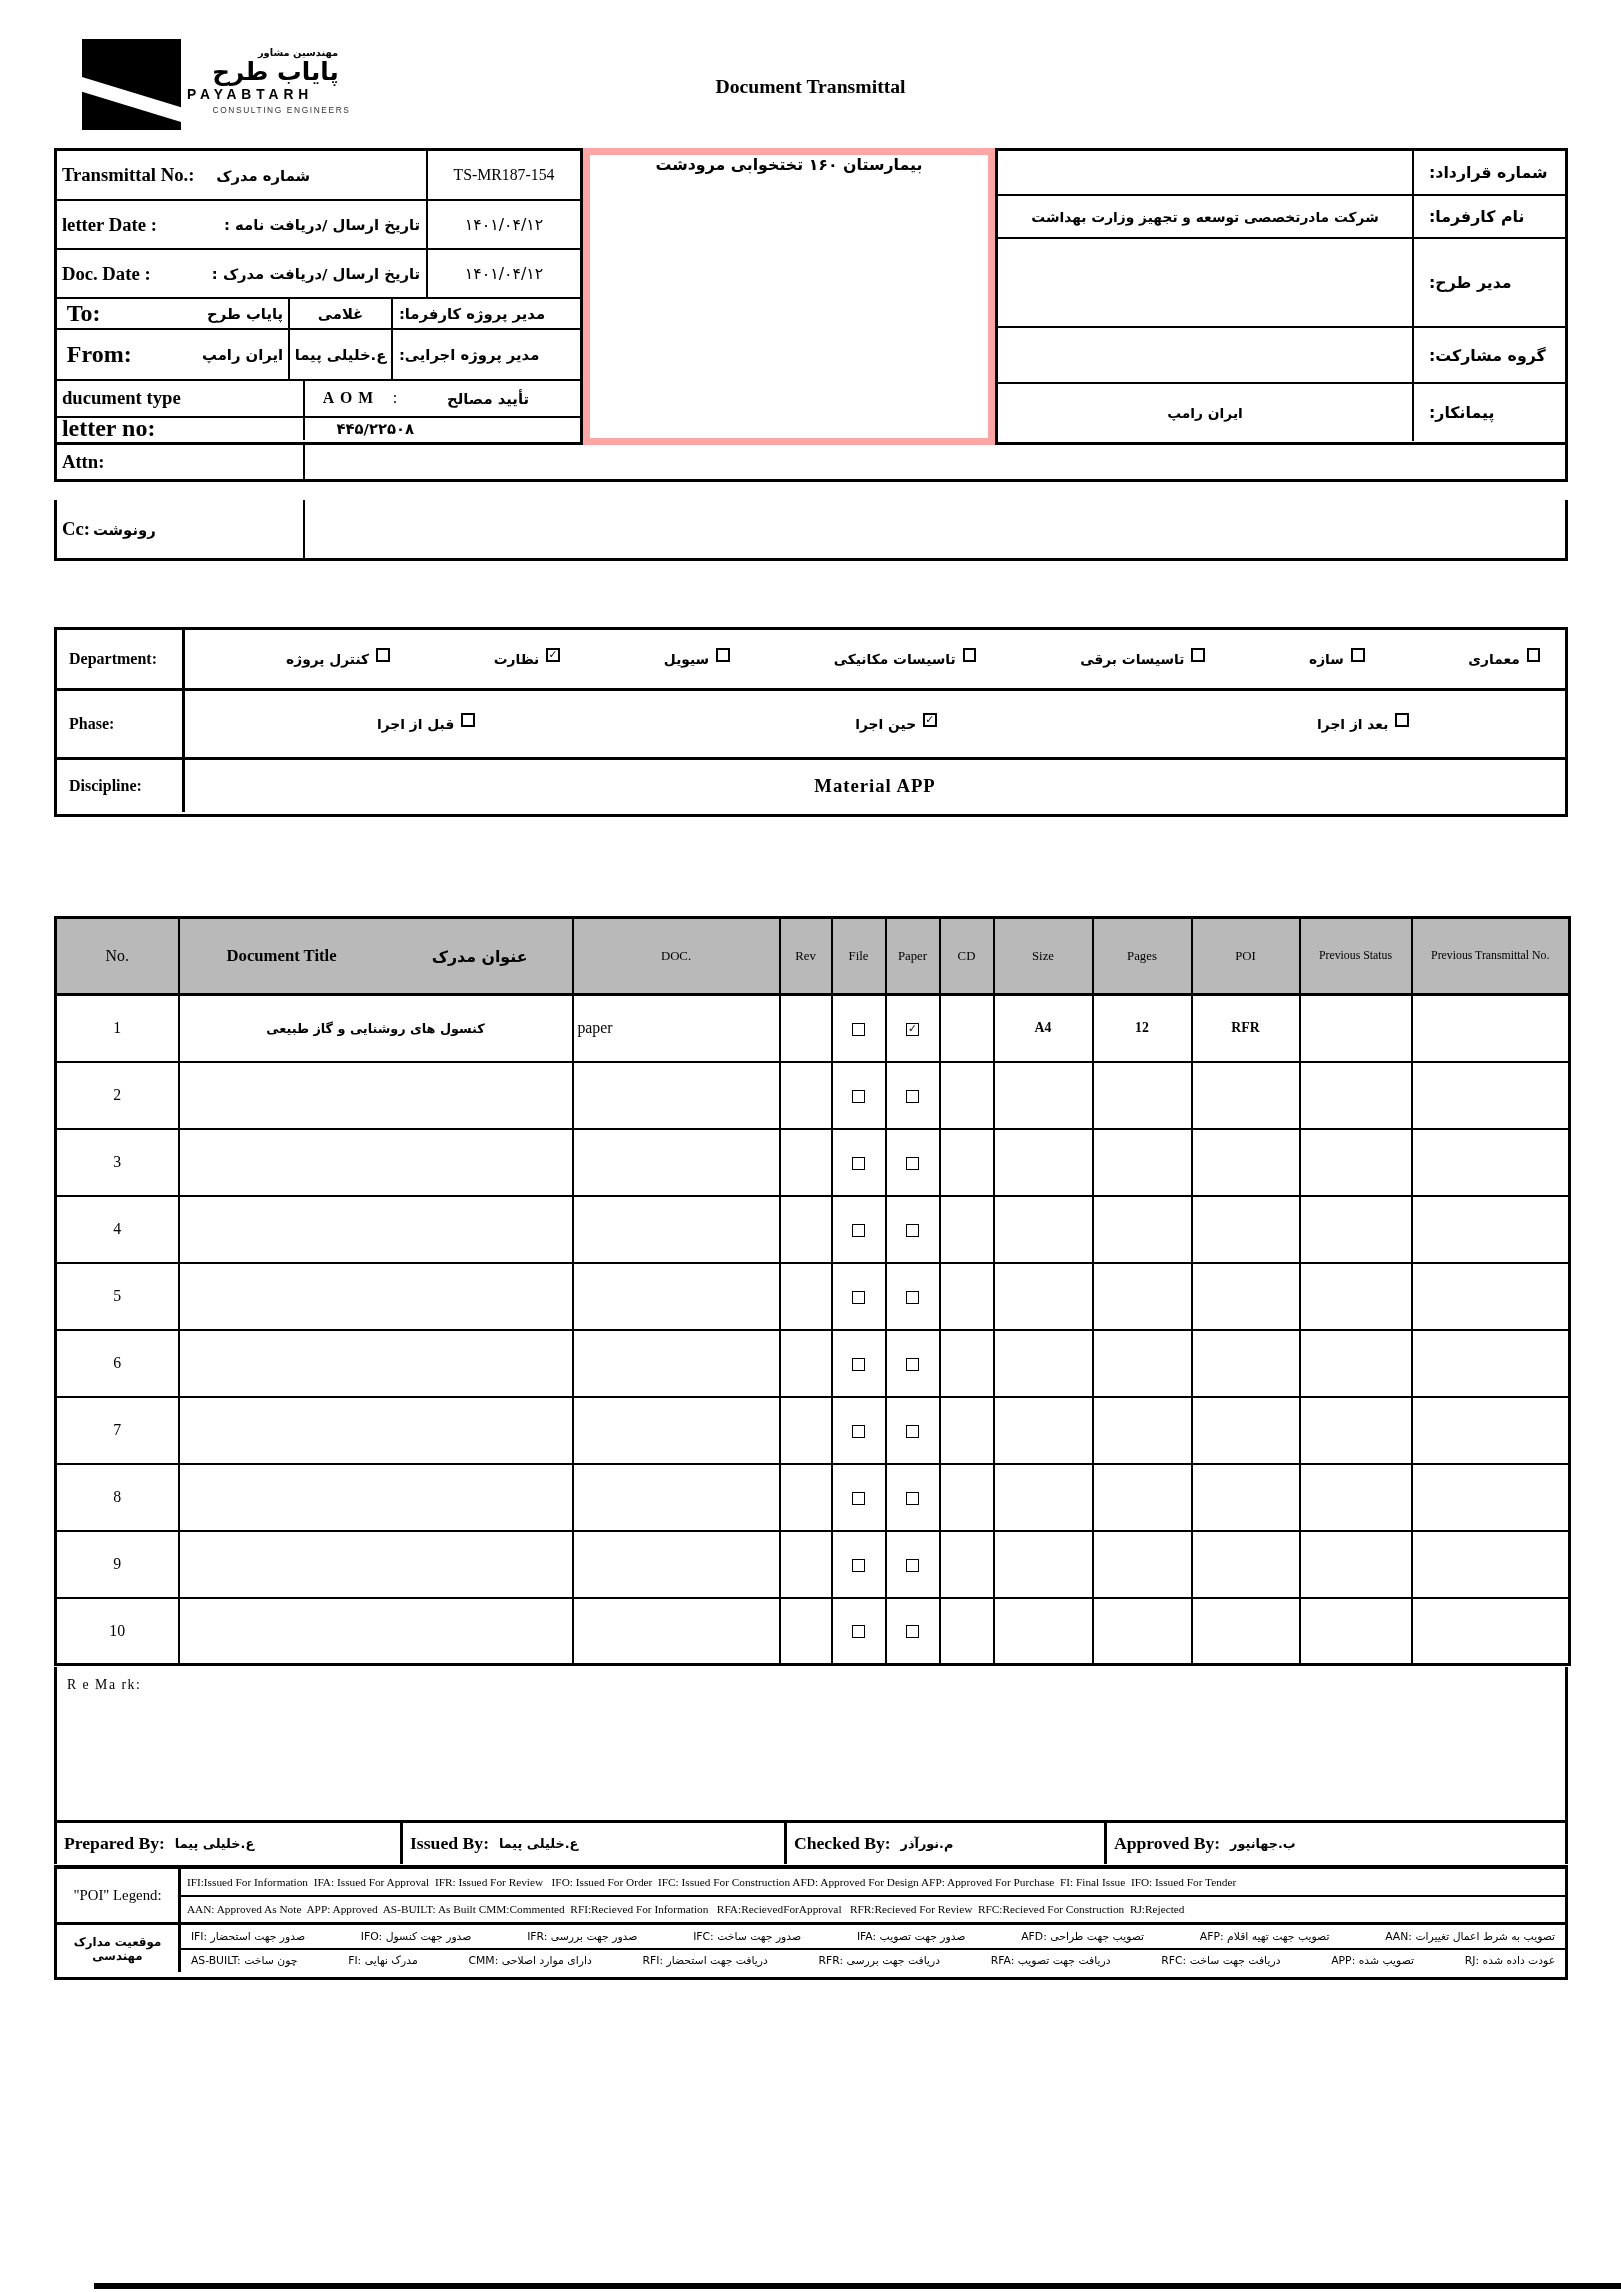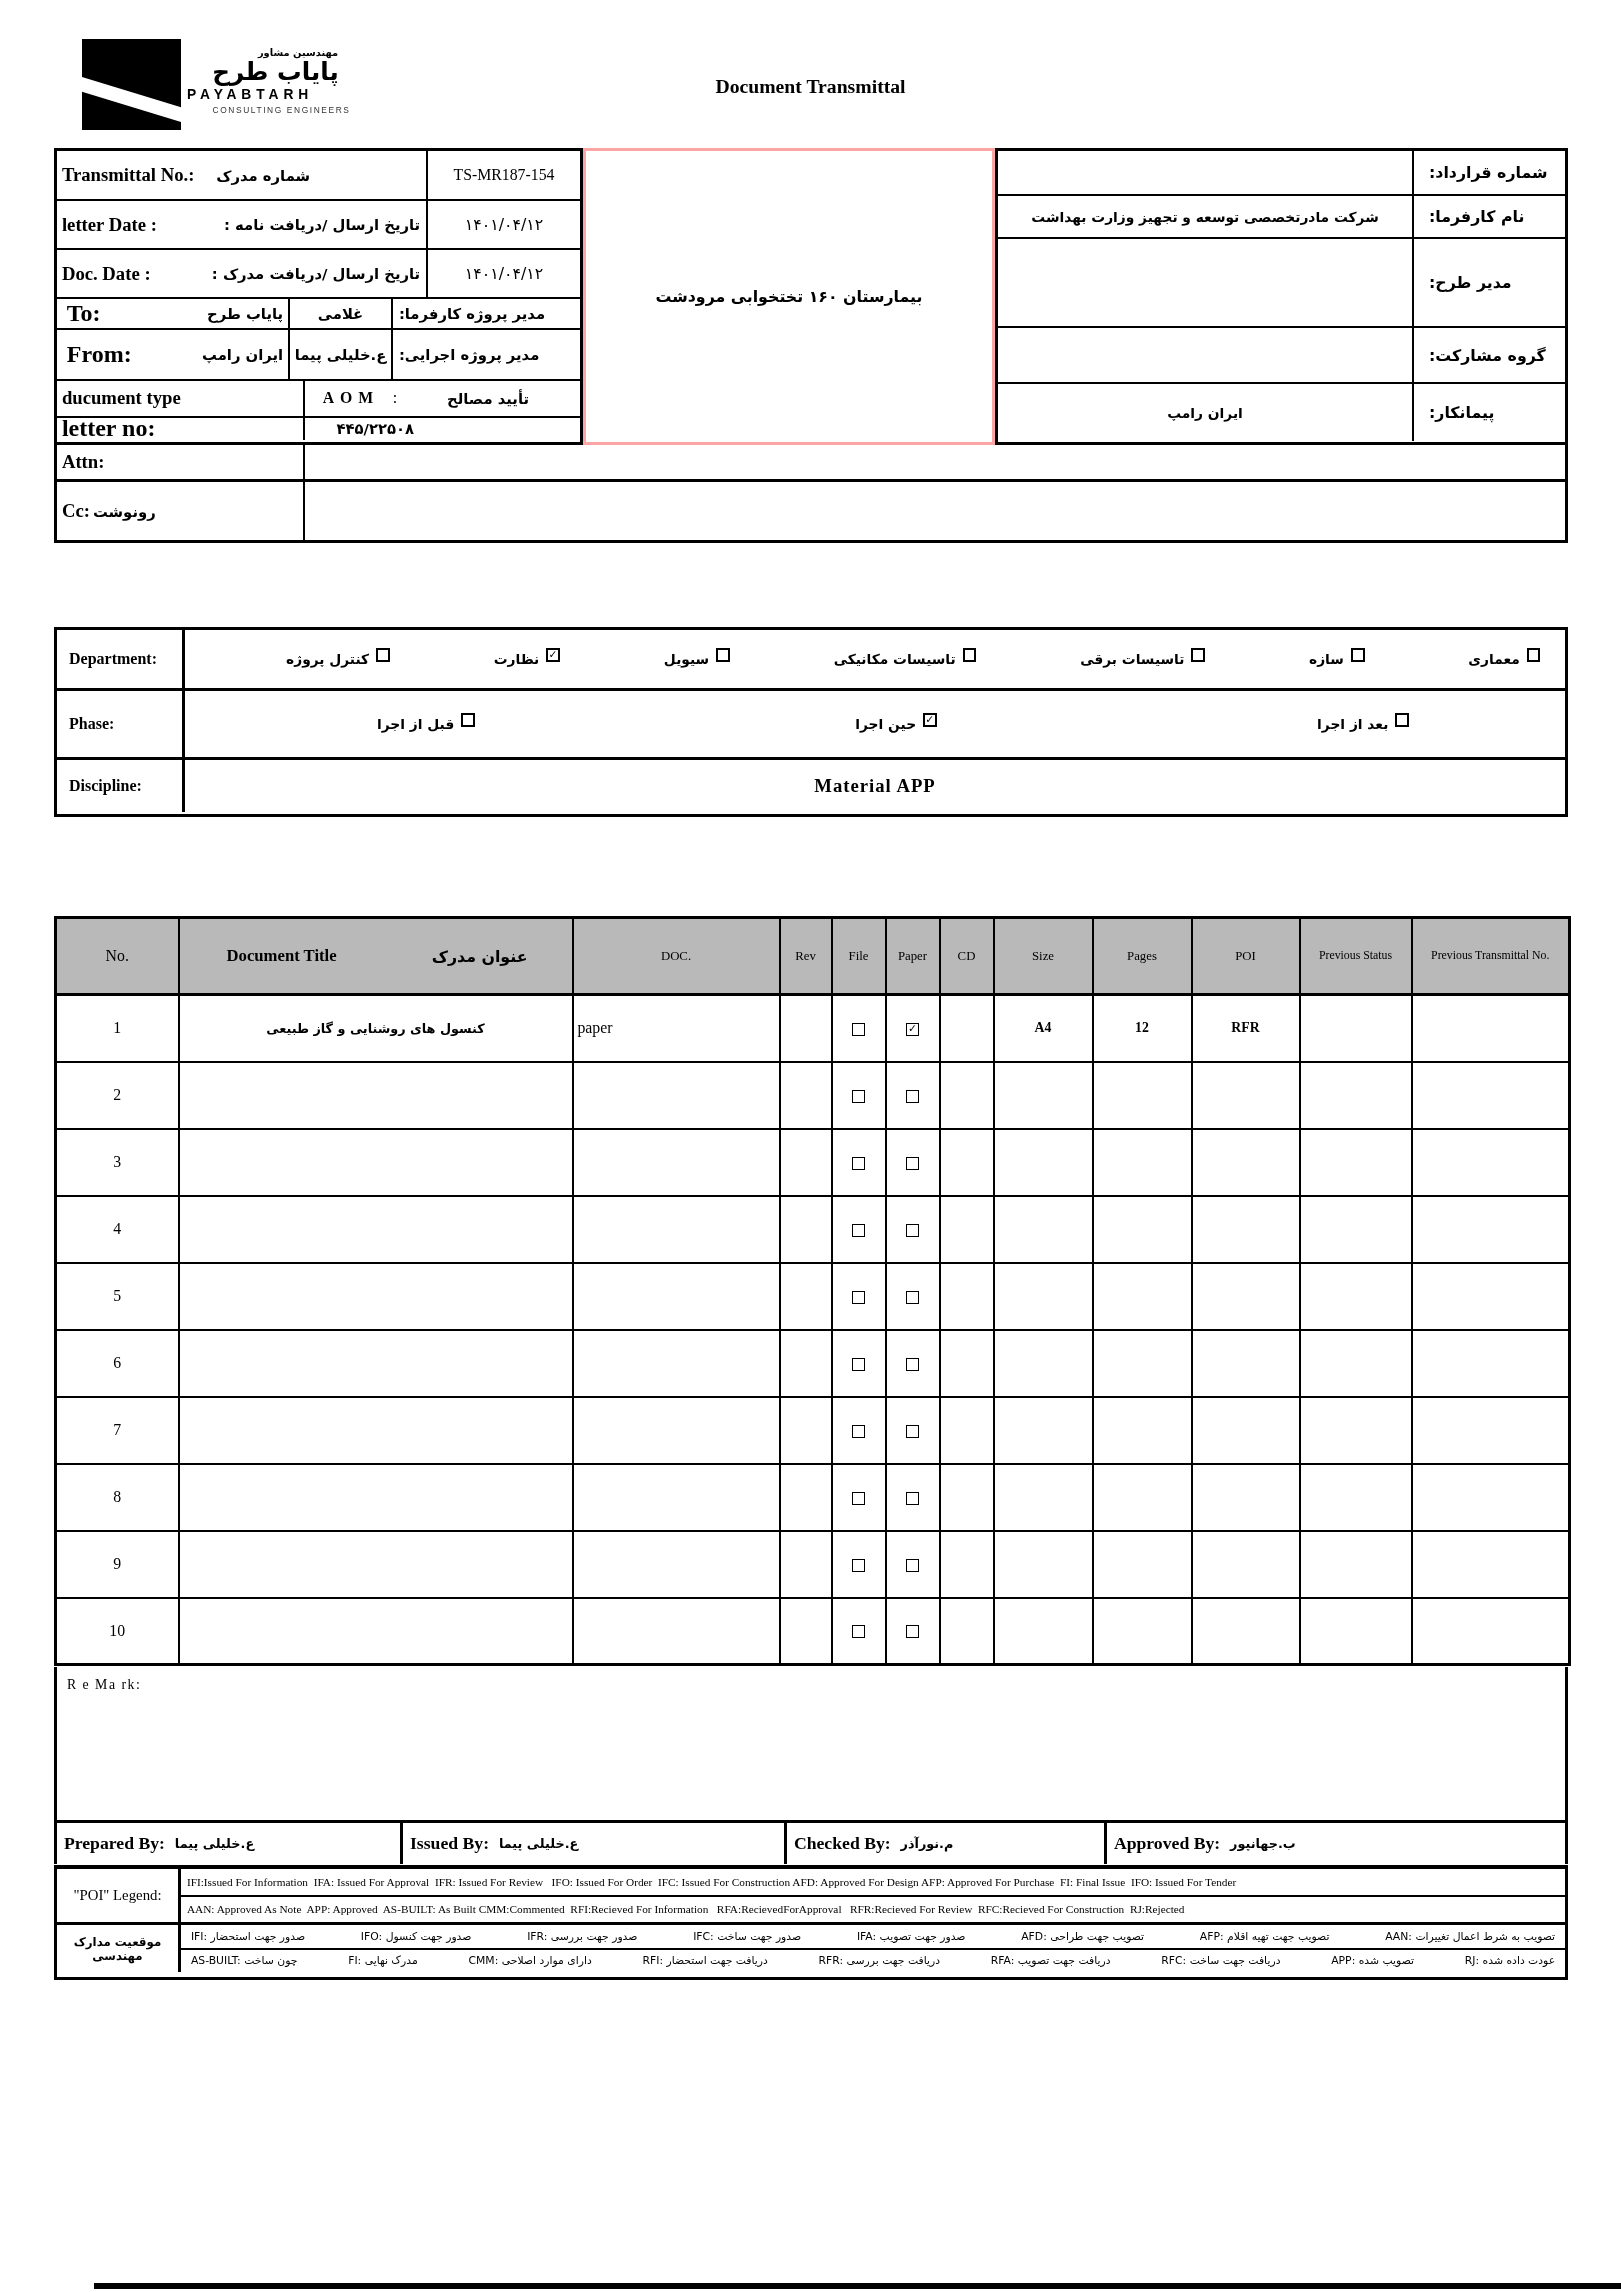--- a/index.html
+++ b/index.html
@@ -43,24 +43,24 @@
   .c-to3{flex:1;padding-left:5.9px}
   .val-fa{font-size:14.8px;font-weight:bold}
   .c-l250{flex:0 0 246px}
   .doctype{flex:1;padding:0 51px 0 17.7px}
   .aom{font-size:15.8px;font-weight:bold;letter-spacing:5.9px}
   .colon{margin-left:13.8px}
   .doctype .lbl-fa{margin-left:auto}
   .c-lno{flex:1;justify-content:flex-start;padding-left:31.5px;font-size:14.8px;font-weight:bold}
   .attn-row,.cc-row{left:54px;width:1514px;border:3px solid #000;border-top:none;display:flex}
   .attn-row{top:444px;height:38px}
-  .cc-row{top:482px;height:61px}
+  .cc-row{top:500px;height:61px}
   .cc-grp{display:flex;align-items:center;gap:3px;padding-left:4.9px}
-  .mid-box{left:583px;top:148px;width:412px;height:297px;border:3px solid #fca5a5;
-           display:flex;align-items:center;justify-content:center}
+  .mid-box{left:583px;top:148px;width:412px;height:297px;border:7px solid #fca5a5;
+           display:flex;align-items:flex-start;justify-content:center}
   .proj{font-size:15.8px;font-weight:bold}
   .right-block{left:995px;top:148px;width:573px;height:297px;border:3px solid #000}
   .rrow{display:flex;border-top:2px solid #000}
   .rrow:first-child{border-top:none}
   .rr1{height:43px}.rr2{height:43px}.rr3{height:89px}.rr4{height:56px}.rr5{height:59px}
   .rval{flex:1;display:flex;align-items:center;justify-content:center;font-size:13.8px;font-weight:bold}
   .rlbl{flex:0 0 153px;border-left:2px solid #000;display:flex;align-items:center;padding-left:15px;font-size:15.8px;font-weight:bold}
 
   
   .class-box{left:54px;top:627px;width:1514px;height:190px;border:3.9px solid #000}

